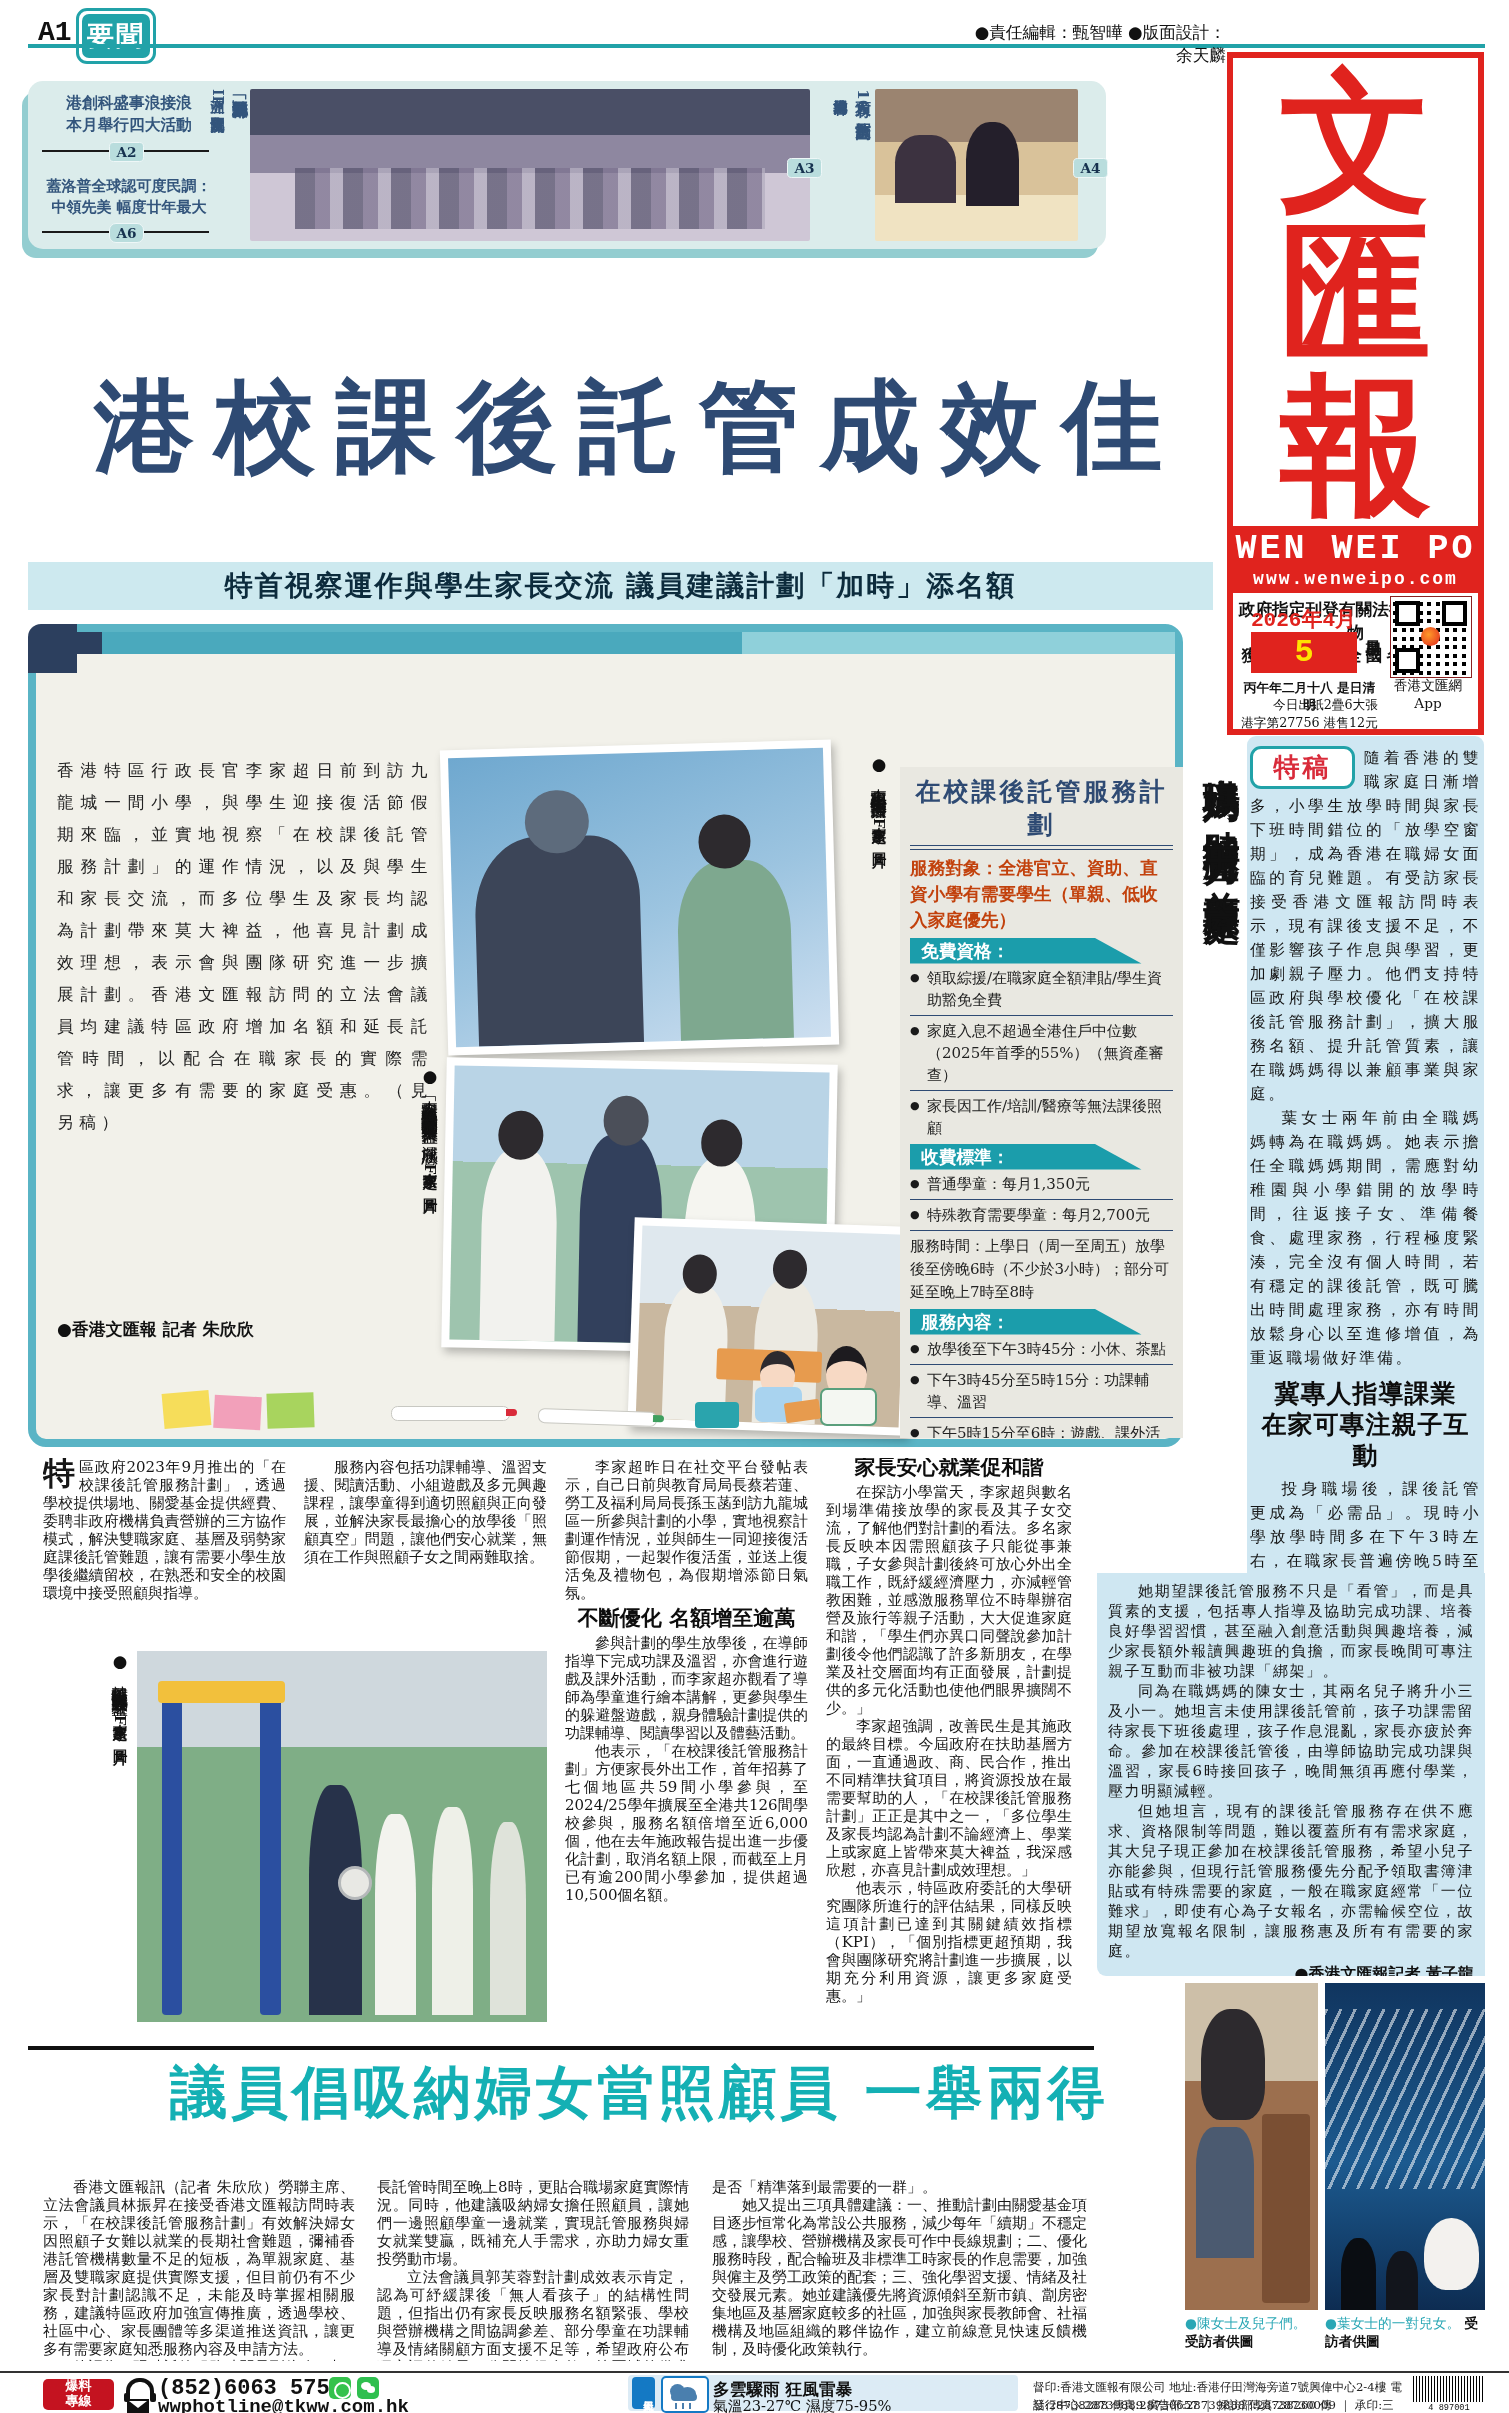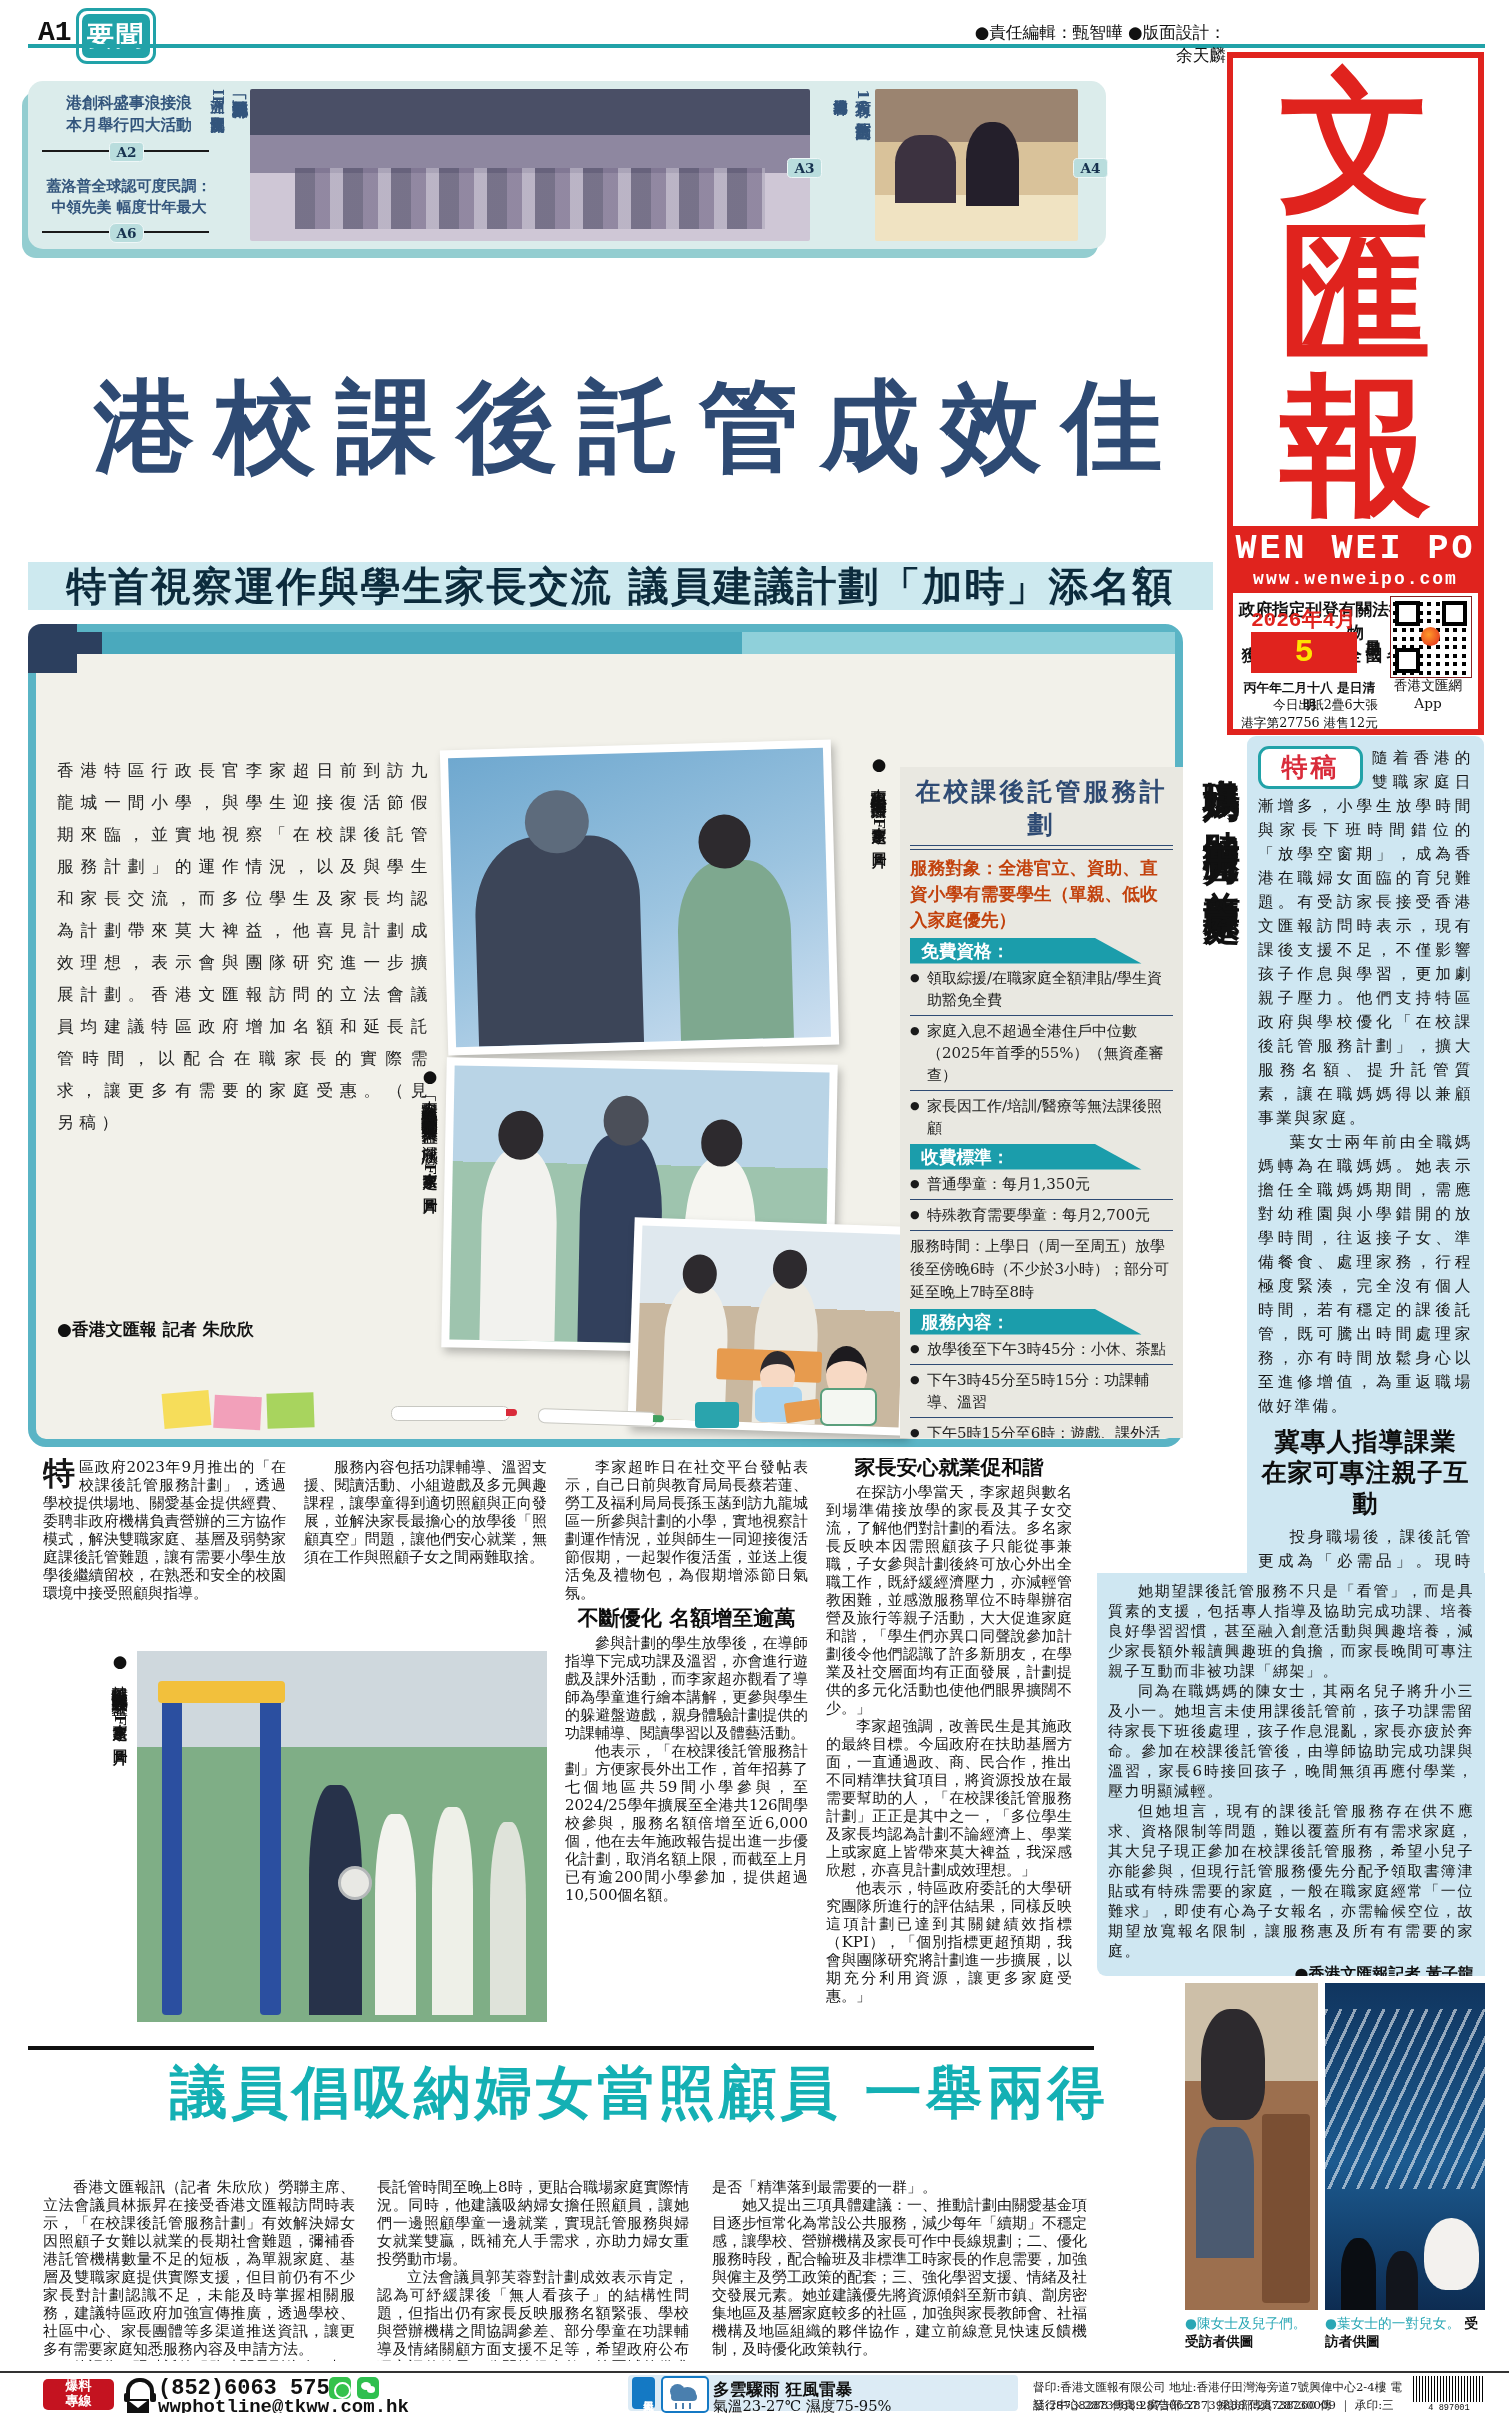--- a/index.html
+++ b/index.html
@@ -148,21 +148,21 @@
       <div class="abs" style="left:30px;top:30px;width:19px;height:19px;border-radius:50%;background:radial-gradient(circle at 40% 40%,#ff9b2a,#e0231e);"></div>
     </div>
     <div class="abs" style="left:8px;top:622px;width:137px;font-size:12.7px;text-align:center;font-weight:bold;">丙午年二月十八 是日清明</div>
     <div class="abs" style="left:24px;top:639px;width:137px;font-size:12.7px;text-align:center;">今日出紙2疊6大張</div>
     <div class="abs" style="left:8px;top:657px;width:137px;font-size:12.7px;text-align:center;">港字第27756 港售12元</div>
     <div class="abs" style="left:152px;top:619px;width:86px;font-size:13.7px;text-align:center;">香港文匯網App</div>
   </div>
 
   <div class="abs h1l navy" style="left:94px;top:361px;font-size:100px;letter-spacing:21px;">港校課後託管成效佳</div>
   <div class="abs subband" style="left:28px;top:562px;width:1185px;height:48px;">
-    <div class="b" style="font-size:40px;line-height:48px;letter-spacing:2px;color:#0c2b3c;">特首視察運作與學生家長交流 議員建議計劃「加時」添名額</div>
+    <div class="b" style="font-size:28px;line-height:48px;letter-spacing:2px;color:#0c2b3c;">特首視察運作與學生家長交流 議員建議計劃「加時」添名額</div>
   </div>
 
   <div class="abs wboard" style="left:28px;top:624px;width:1139px;height:807px;">
     <div class="abs wrail" style="left:0;top:0;width:100%;height:22px;"></div>
     <div class="abs" style="left:-8px;top:-8px;width:49px;height:49px;background:#2c3f5e;border-radius:13px 0 0 0;"></div>
 
     <div class="abs lede just clip" style="left:21px;top:122px;width:376px;height:557px;">香港特區行政長官李家超日前到訪九龍城一間小學，與學生迎接復活節假期來臨，並實地視察「在校課後託管服務計劃」的運作情況，以及與學生和家長交流，而多位學生及家長均認為計劃帶來莫大裨益，他喜見計劃成效理想，表示會與團隊研究進一步擴展計劃。香港文匯報訪問的立法會議員均建議特區政府增加名額和延長託管時間，以配合在職家長的實際需求，讓更多有需要的家庭受惠。（見另稿）</div>
     <div class="abs b" style="left:21px;top:686px;width:376px;font-size:17px;">●香港文匯報 記者 朱欣欣</div>
 
     <div class="abs pframe" style="left:408px;top:113px;width:375px;height:289px;transform:rotate(-1.6deg);">
@@ -245,21 +245,21 @@
       <div class="abs" style="right:-8px;top:2px;width:11px;height:7px;background:#d92b3a;border-radius:0 4px 4px 0;"></div>
     </div>
     <div class="abs" style="left:502px;top:778px;width:117px;height:13px;background:#fff;border:1.5px solid #c8c8c2;border-radius:6.6px;transform:rotate(2deg);">
       <div class="abs" style="right:-8px;top:2px;width:11px;height:7px;background:#3f9f5f;border-radius:0 4px 4px 0;"></div>
     </div>
     <div class="abs" style="left:659px;top:770px;width:44px;height:26px;background:#2aa4ad;border-radius:4px;"></div>
   </div>
 
   <div class="abs vert b" style="left:1190px;top:749px;height:795px;width:57px;font-size:37px;letter-spacing:3px;">職場媽媽：助紓解育兒壓力　兼顧事業家庭</div>
 
-  <div class="abs febox clip" style="left:1247px;top:736px;width:237px;height:837px;border-radius:9px 9px 0 0;padding:10px 11px;box-sizing:border-box;">
+  <div class="abs febox clip" style="left:1247px;top:736px;width:237px;height:837px;border-radius:9px 9px 0 0;padding:10px 3px;box-sizing:border-box;">
     <div class="fe-badge">特稿</div>
     <div class="fe-p" style="text-indent:0;">隨着香港的雙職家庭日漸增多，小學生放學時間與家長下班時間錯位的「放學空窗期」，成為香港在職婦女面臨的育兒難題。有受訪家長接受香港文匯報訪問時表示，現有課後支援不足，不僅影響孩子作息與學習，更加劇親子壓力。他們支持特區政府與學校優化「在校課後託管服務計劃」，擴大服務名額、提升託管質素，讓在職媽媽得以兼顧事業與家庭。</div>
     <div class="fe-p">葉女士兩年前由全職媽媽轉為在職媽媽。她表示擔任全職媽媽期間，需應對幼稚園與小學錯開的放學時間，往返接子女、準備餐食、處理家務，行程極度緊湊，完全沒有個人時間，若有穩定的課後託管，既可騰出時間處理家務，亦有時間放鬆身心以至進修增值，為重返職場做好準備。</div>
     <div class="fe-sub" style="margin-top:8px;">冀專人指導課業</div>
     <div class="fe-sub" style="margin-bottom:6px;">在家可專注親子互動</div>
     <div class="fe-p">投身職場後，課後託管更成為「必需品」。現時小學放學時間多在下午3時左右，在職家長普遍傍晚5時至6時才下班，長達數小時的時間落差成為難以彌補的照顧缺口。葉女士坦言，學校僅提供45分鐘課後功課輔導，難應付高年級學生的功課量。同時，孩子在放學後遇上疑難無法即時解決，家長下班返家已近晚飯時間，輔導功課至深夜10時至11時成為常態，嚴重影響孩子睡眠，亦易引發親子衝突。她因減少陪伴孩子而心生愧疚。</div>
   </div>
   <div class="abs febox clip" style="left:1097px;top:1573px;width:388px;height:403px;border-radius:0 0 0 9px;padding:8px 11px;box-sizing:border-box;">
     <div class="fe-p2">她期望課後託管服務不只是「看管」，而是具質素的支援，包括專人指導及協助完成功課、培養良好學習習慣，甚至融入創意活動與興趣培養，減少家長額外報讀興趣班的負擔，而家長晚間可專注親子互動而非被功課「綁架」。</div>
     <div class="fe-p2">同為在職媽媽的陳女士，其兩名兒子將升小三及小一。她坦言未使用課後託管前，孩子功課需留待家長下班後處理，孩子作息混亂，家長亦疲於奔命。參加在校課後託管後，由導師協助完成功課與溫習，家長6時接回孩子，晚間無須再應付學業，壓力明顯減輕。</div>

